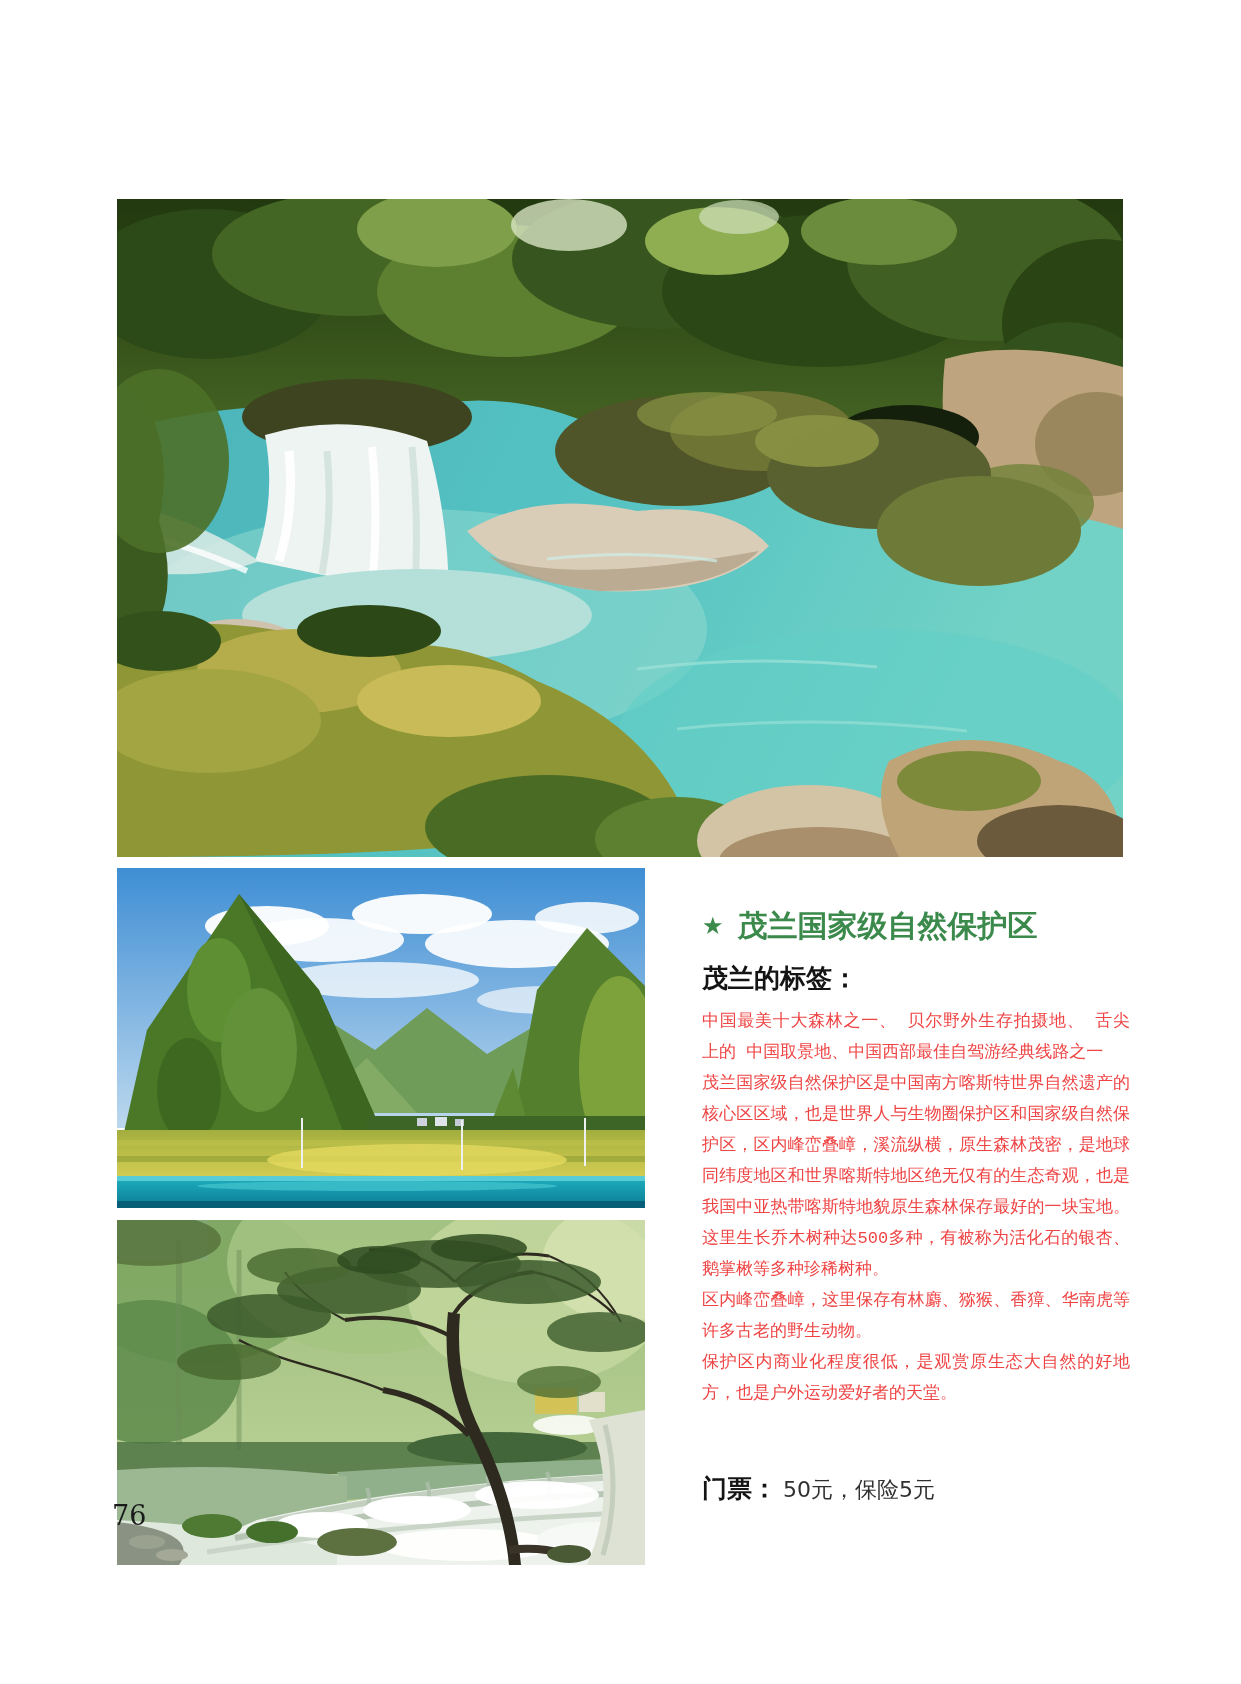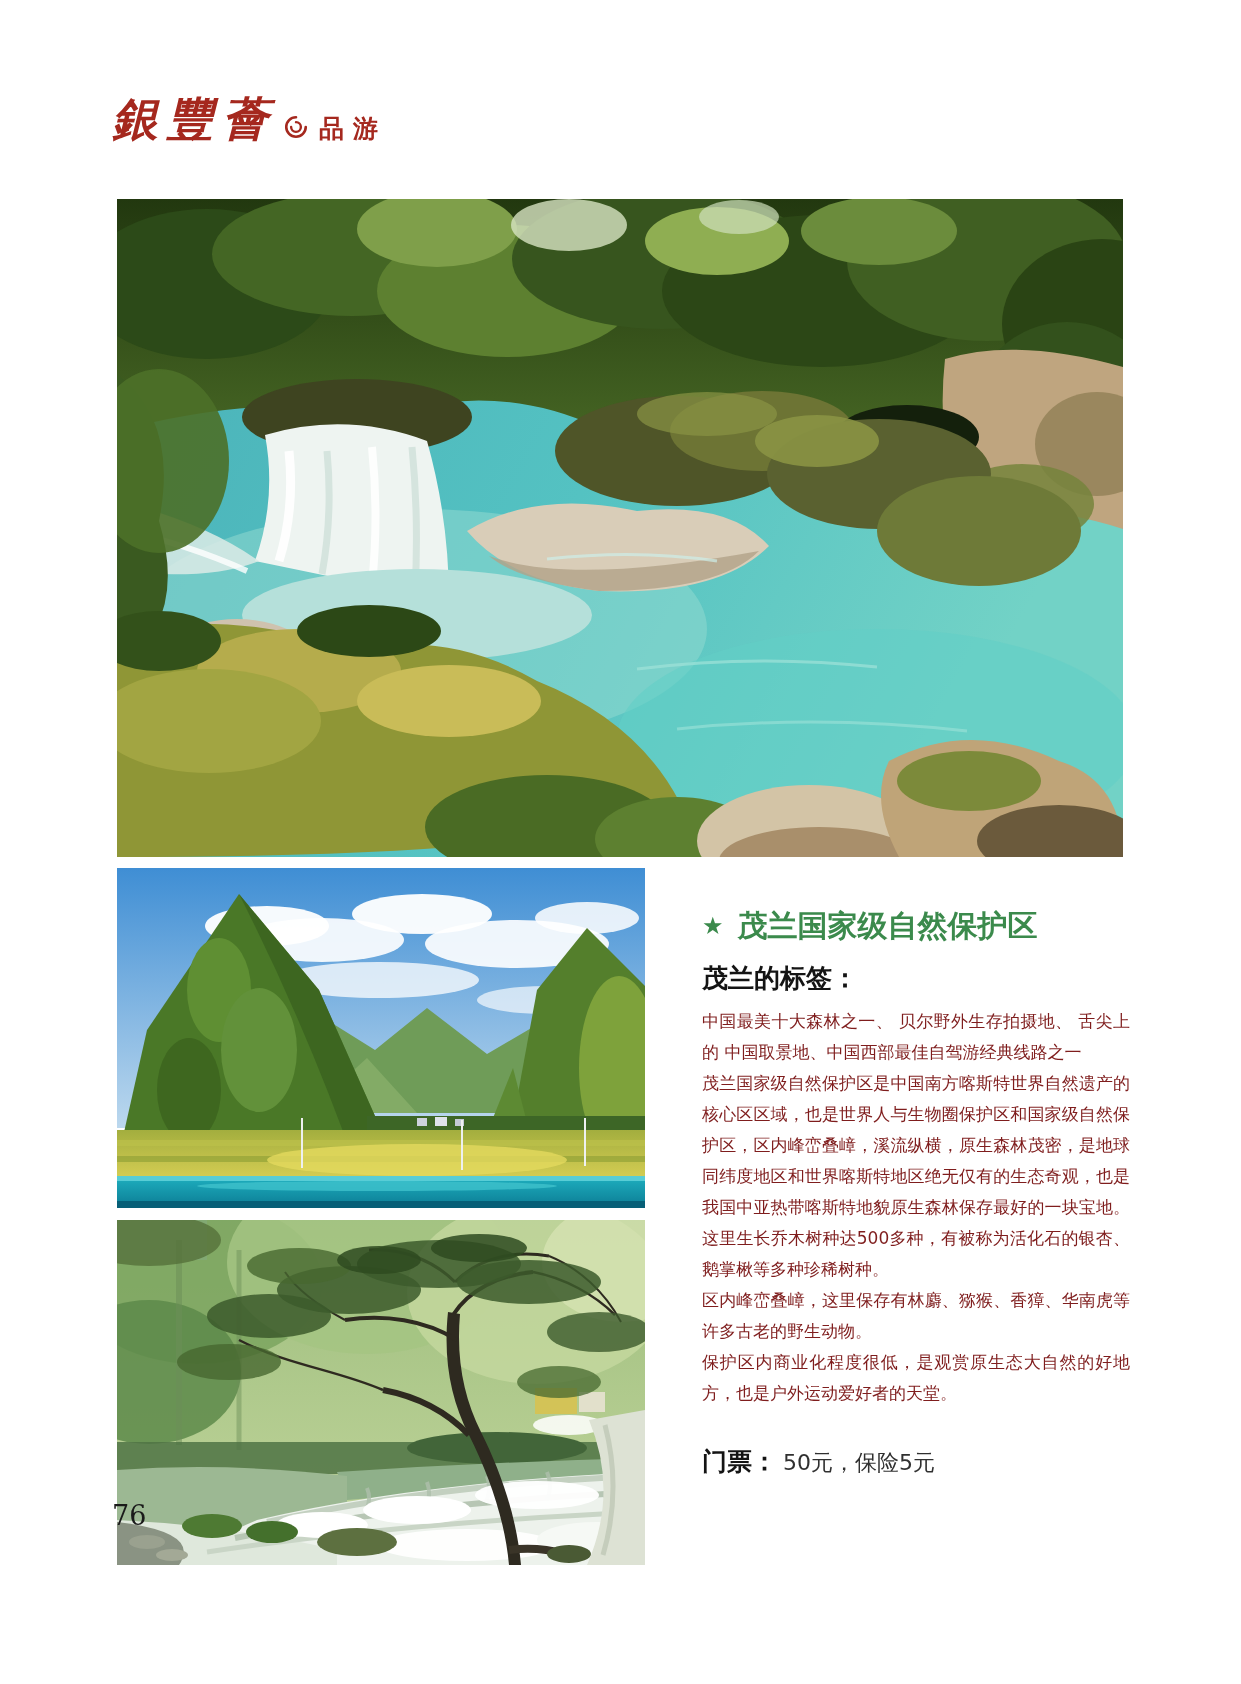--- a/index.html
+++ b/index.html
@@ -29,46 +29,36 @@
   
   .article { position:absolute; left:702px; top:908px; width:428px; color:#2b2b2b; }
   .article h1 {
     display:flex; align-items:center; gap:14px;
     font-size:30px; line-height:36px; font-weight:bold; color:#3b8a4c;
   }
   .article h1 .star { font-size:24px; line-height:1; }
   .article h2 { margin-top:18px; font-size:26px; line-height:32px; font-weight:bold; color:#141414; }
   .article .body { margin-top:12px; }
   .article .body p {
-    font-size:17px; line-height:31px; text-align:justify; color:#7f1d1d;
+    font-size:17px; line-height:31px; text-align:justify; color:#ef4444;font-family:Liberation Mono, monospace;
   }
   .ticket { margin-top:36px; display:flex; align-items:baseline; }
-  .ticket .ticket-label { font-size:25px; font-weight:bold; color:#141414; }
+  .ticket .ticket-label { font-size:25px; font-weight:bold; color:#141414;margin-top:27px; }
   .ticket .ticket-value { font-size:22px; color:#303030; margin-left:6px; }
   
   .page-number {
     position:absolute; left:112px; top:1500px;
     font-family:"DejaVu Serif", serif; font-size:27px; color:#1a1a1a;
   }
 </style>
 </head>
 <body>
 
 <div class="page">
 
-  <header class="masthead">
-    <span class="brand">銀豐薈</span>
-    <span class="swirl">
-      <svg viewBox="0 0 24 24">
-        <path d="M12 3a9 9 0 1 0 9 9" fill="none" stroke="#a5281e" stroke-width="2.4" stroke-linecap="round"></path>
-        <path d="M12 7.5a4.5 4.5 0 1 1-4.5 4.5" fill="none" stroke="#a5281e" stroke-width="2.2" stroke-linecap="round"></path>
-      </svg>
-    </span>
-    <span class="section-label">品游</span>
-  </header>
 
   <figure class="photo photo-main" aria-label="茂兰保护区瀑布与碧绿水潭">
     <svg viewBox="0 0 1006 658" preserveAspectRatio="none">
       <defs>
         <linearGradient id="wg" x1="0" y1="0" x2="1" y2="0.35">
           <stop offset="0" stop-color="#49b0b8"></stop>
             <stop offset="0.55" stop-color="#54c2c2"></stop>
             <stop offset="1" stop-color="#72d2c6"></stop>
         </linearGradient>
         <linearGradient id="fol" x1="0" y1="0" x2="0" y2="1">

